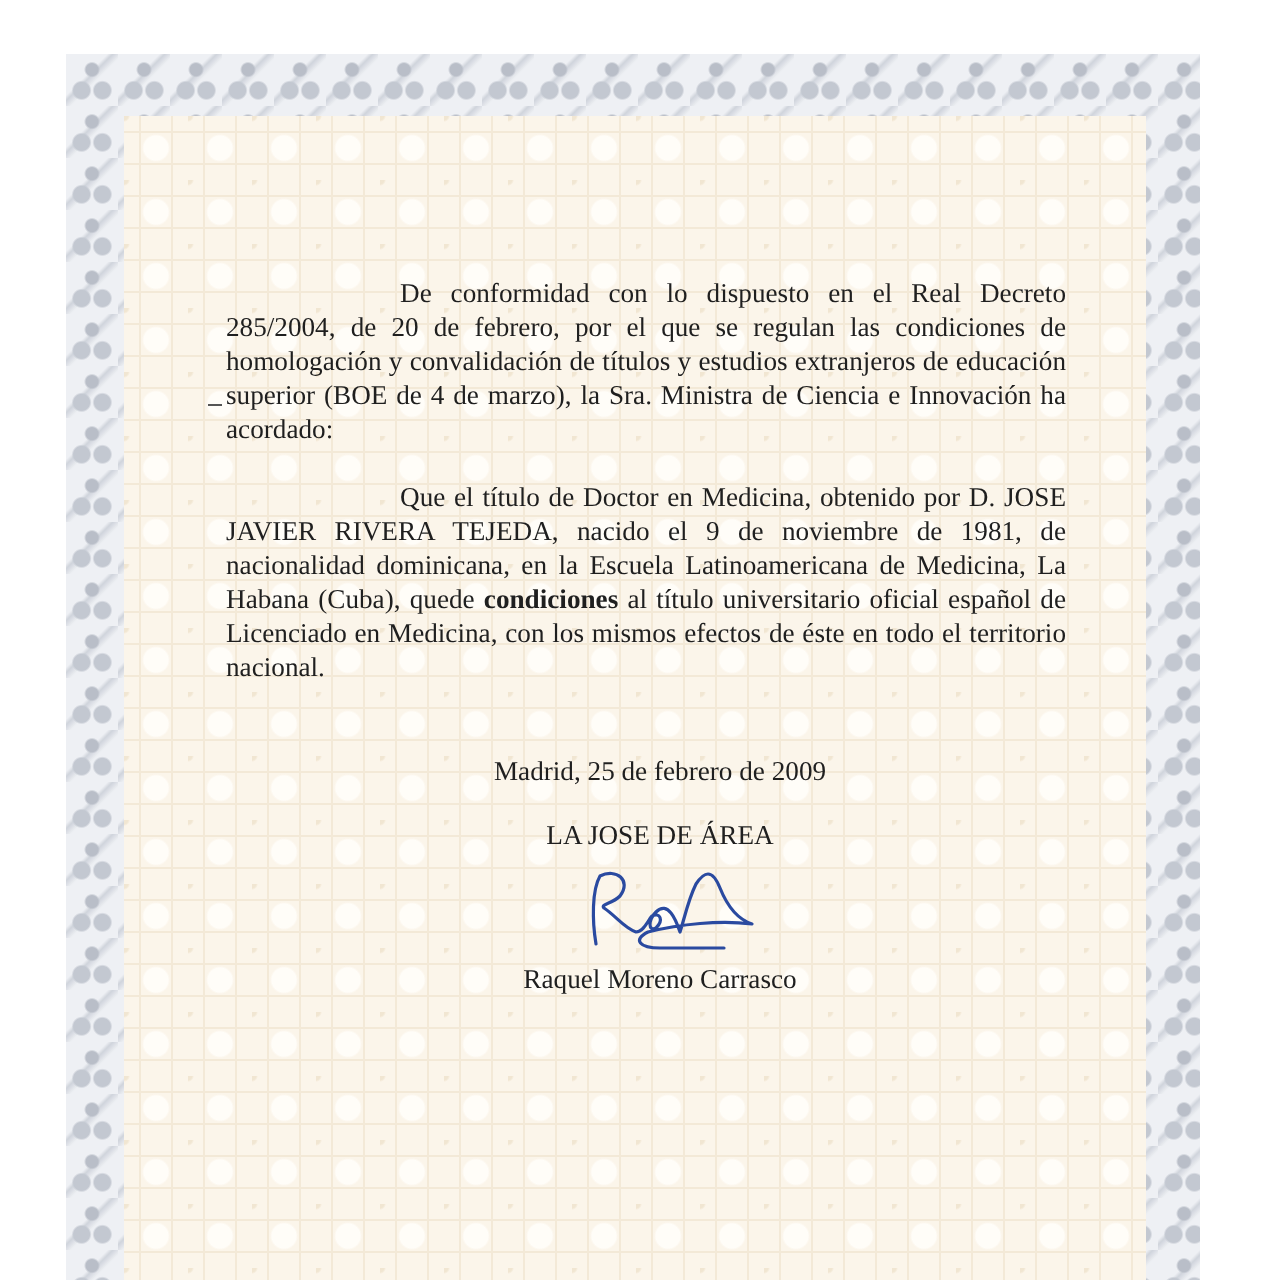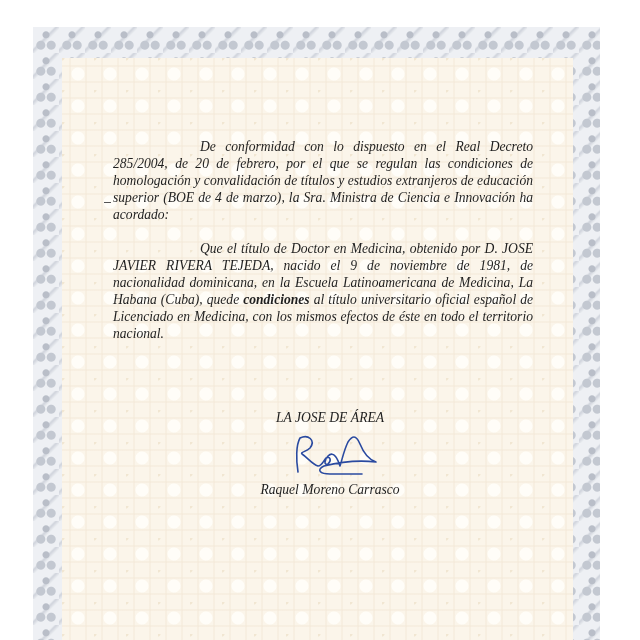--- a/index.html
+++ b/index.html
@@ -8,21 +8,20 @@
     width: 640px;
     height: 640px;
     overflow: hidden;
     background: #ffffff;
   }
   .page {
     position: relative;
     width: 510px;
     height: 640px;
     background: #ffffff;
-    font-style: italic;
   }
   .border-frame {
     position: absolute;
     left: 33px;
     top: 27px;
     width: 567px;
     height: 640px;
     background-color: #eef0f4;
     background-image:
       radial-gradient(circle at 50% 30%, #b9bec8 0 3px, transparent 4px),
@@ -100,20 +99,21 @@
 
   <div class="content">
     <p class="para">
       <span>De conformidad con lo dispuesto en el Real Decreto 285/2004, de 20 de febrero, por el que se regulan las condiciones de homologación y convalidación de títulos y estudios extranjeros de educación superior (BOE de 4 de marzo), la Sra. Ministra de Ciencia e Innovación ha acordado:</span>
     </p>
     <p class="para">
       <span>Que el título de Doctor en Medicina, obtenido por D. JOSE JAVIER RIVERA TEJEDA, nacido el 9 de noviembre de 1981, de nacionalidad dominicana, en la Escuela Latinoamericana de Medicina, La Habana (Cuba), quede </span><b>condiciones</b><span> al título universitario oficial español de Licenciado en Medicina, con los mismos efectos de éste en todo el territorio nacional.</span>
     </p>
   </div>
 
+  <div class="closing date-line">Madrid, 25 de febrero de 2009</div>
   <div class="closing role-line">LA JOSE DE ÁREA</div>
 
   <svg class="signature" viewBox="0 0 90 50">
     <path d="M8 42 C6 30, 6 15, 10 8 C18 4, 26 10, 20 18 C16 22, 10 22, 12 24 C18 28, 22 34, 28 36 C32 36, 34 30, 36 28 C40 26, 42 30, 38 34 C34 36, 34 30, 38 26 C44 20, 48 30, 50 36 C52 30, 54 20, 58 12 C62 6, 66 4, 70 14 C74 24, 80 30, 86 32 C70 30, 50 32, 34 36 C26 40, 30 44, 40 44 C52 44, 64 44, 72 44" fill="none" stroke="#2a4aa0" stroke-width="1.6" stroke-linecap="round" stroke-linejoin="round"></path>
   </svg>
 
   <div class="closing name-line">Raquel Moreno Carrasco</div>
 </div>
 
 </body></html>

